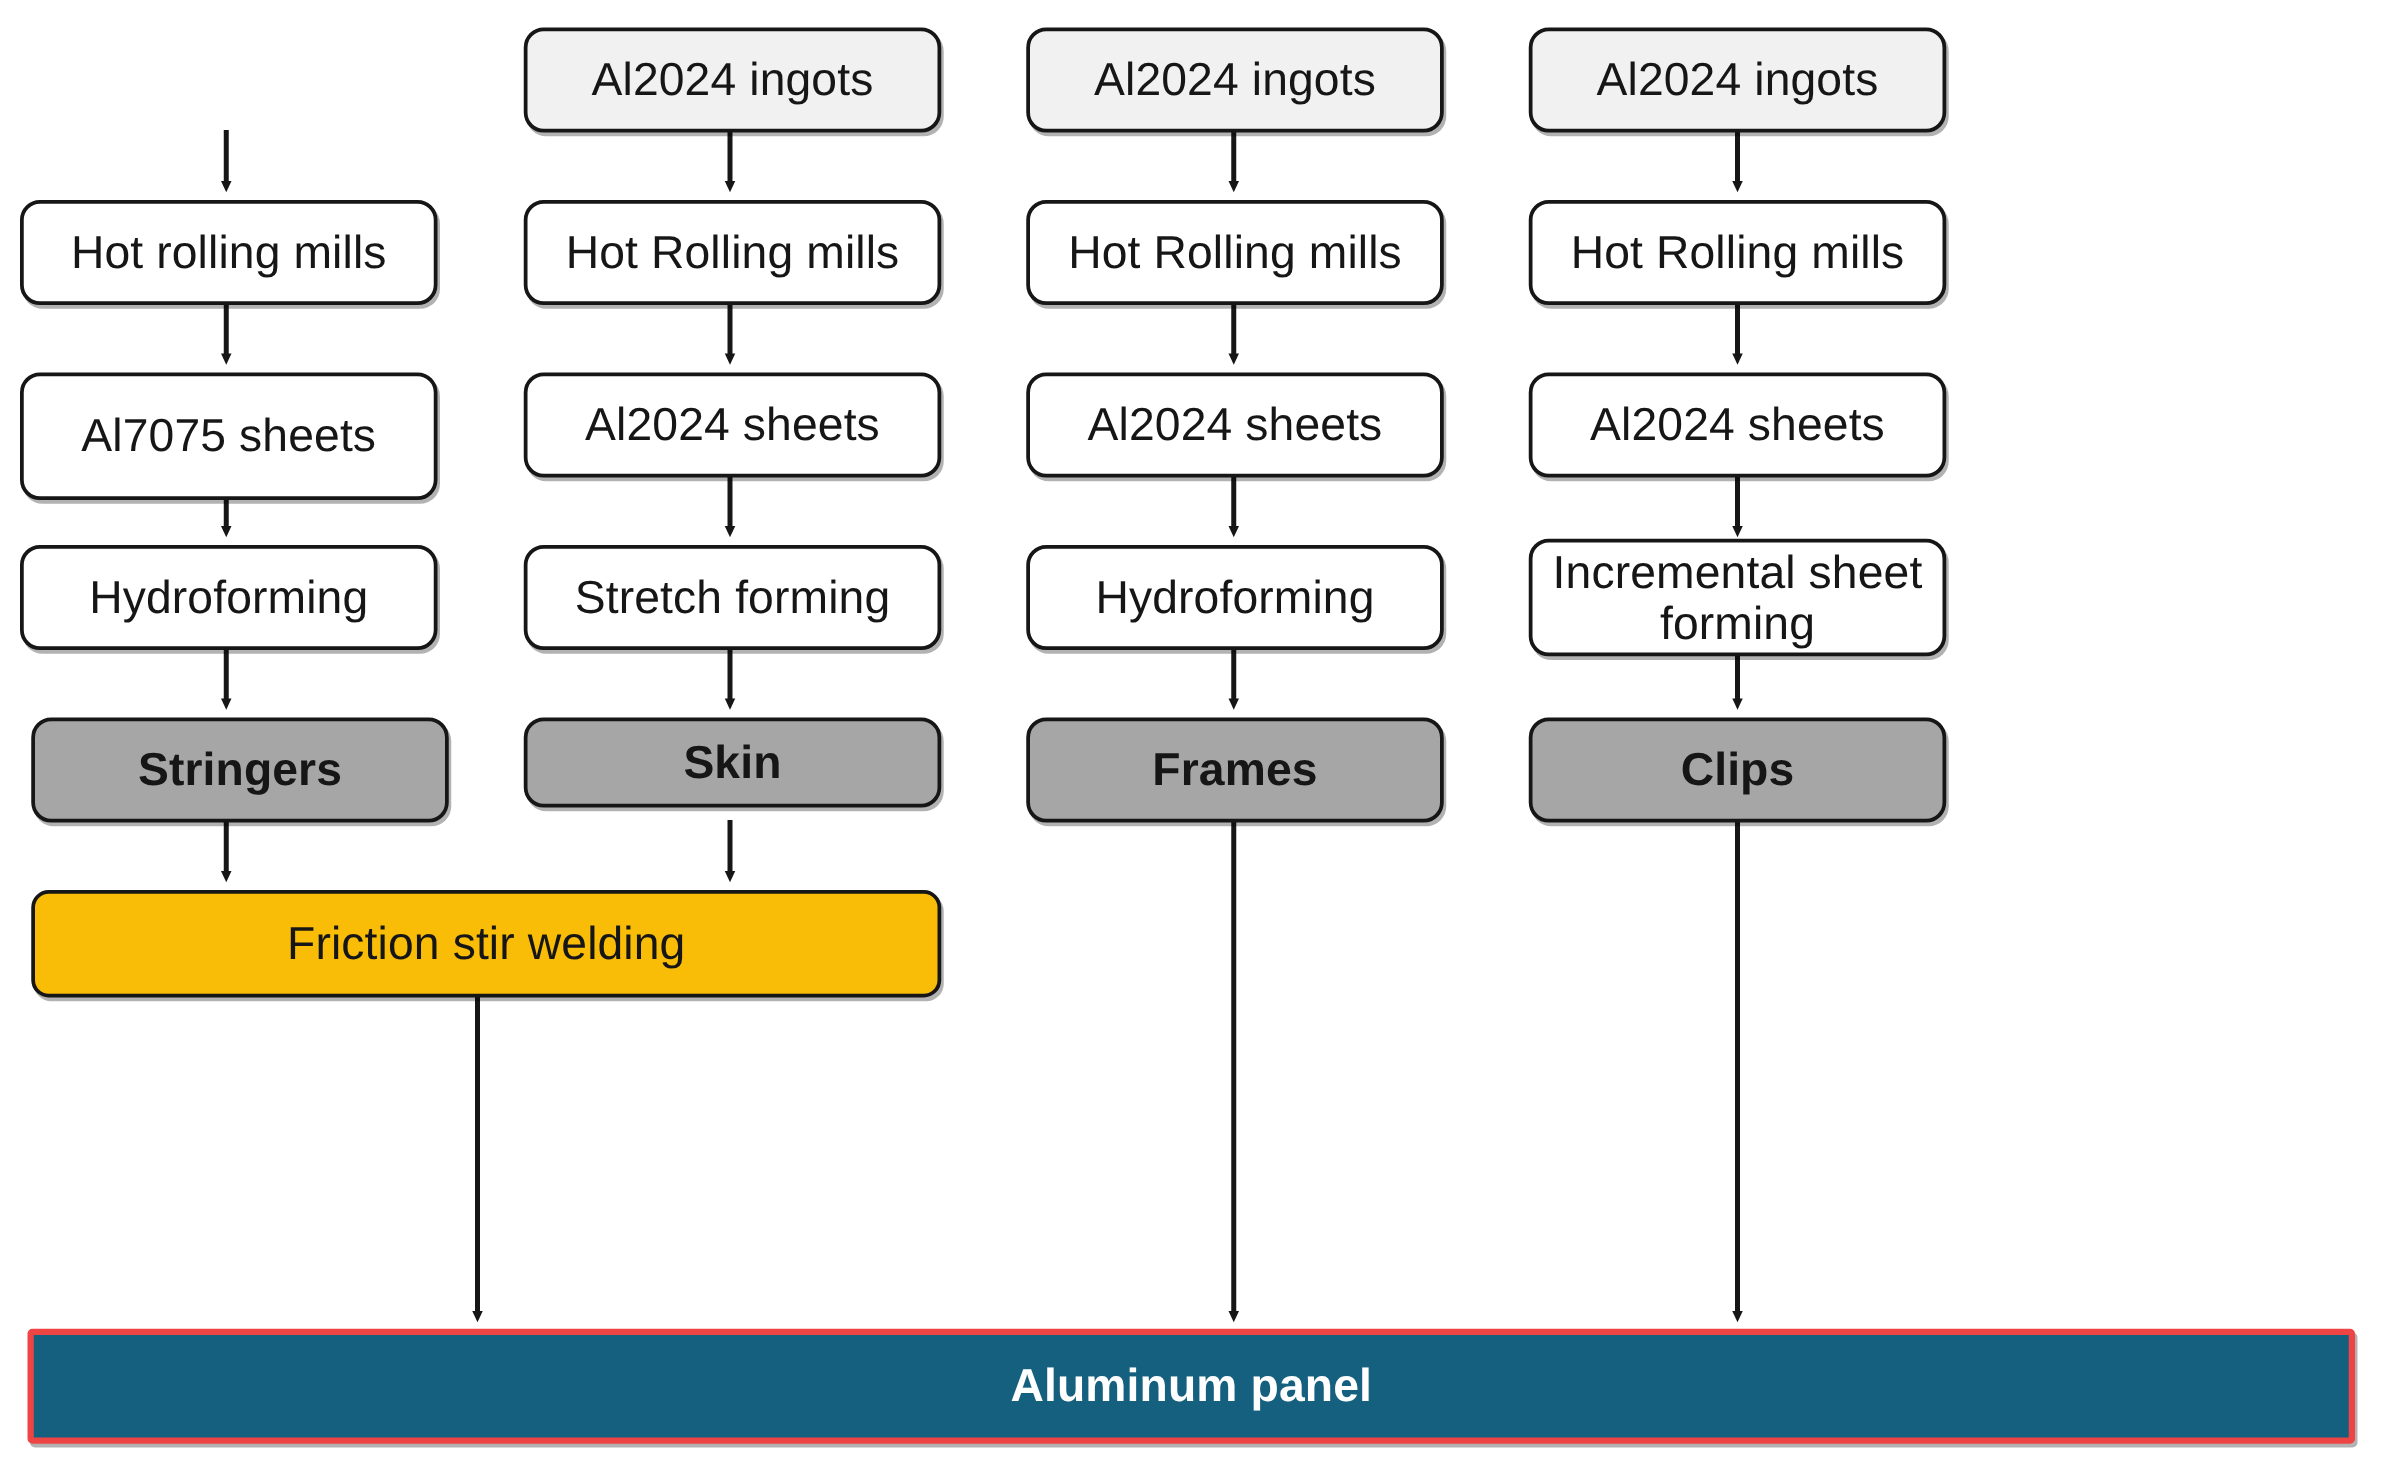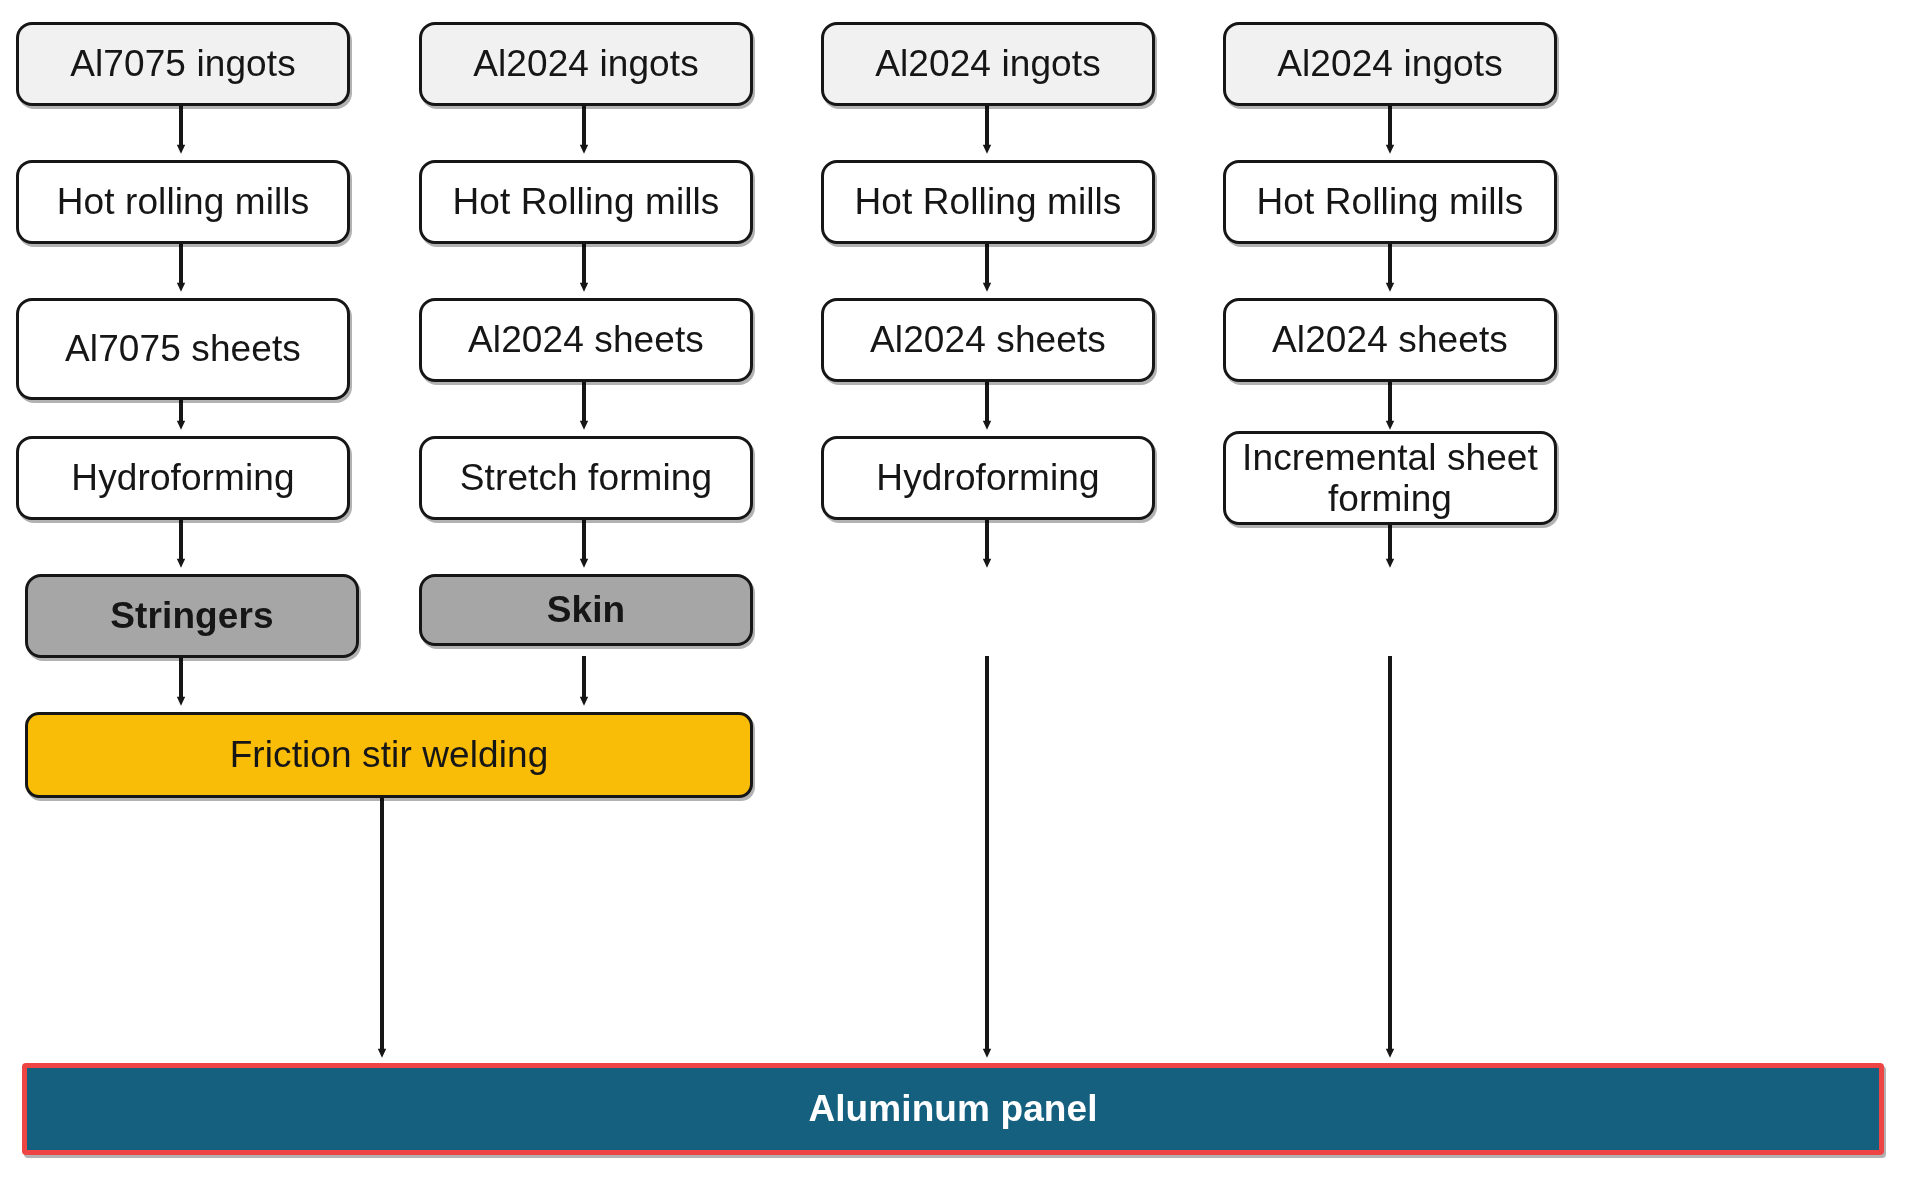--- a/index.html
+++ b/index.html
@@ -101,23 +101,20 @@
       <line x1="1390" y1="104" x2="1390" y2="149"></line>
       <line x1="1390" y1="242" x2="1390" y2="287"></line>
       <line x1="1390" y1="380" x2="1390" y2="425"></line>
       <line x1="1390" y1="523" x2="1390" y2="563"></line>
       <line x1="1390" y1="656" x2="1390" y2="1053"></line>
 
       <line x1="382" y1="796" x2="382" y2="1053"></line>
     </g>
   </svg>
 
-  <div class="node ingot" style="left:16px;  top:22px;  width:334px; height:84px;">
-    <span class="label">Al7075 ingots</span>
-  </div>
   <div class="node process" style="left:16px;  top:160px; width:334px; height:84px;">
     <span class="label">Hot rolling mills</span>
   </div>
   <div class="node process" style="left:16px;  top:298px; width:334px; height:102px;">
     <span class="label">Al7075 sheets</span>
   </div>
   <div class="node process" style="left:16px;  top:436px; width:334px; height:84px;">
     <span class="label">Hydroforming</span>
   </div>
   <div class="node part" style="left:25px;  top:574px; width:334px; height:84px;">
@@ -145,33 +142,39 @@
   </div>
   <div class="node process" style="left:821px; top:160px; width:334px; height:84px;">
     <span class="label">Hot Rolling mills</span>
   </div>
   <div class="node process" style="left:821px; top:298px; width:334px; height:84px;">
     <span class="label">Al2024 sheets</span>
   </div>
   <div class="node process" style="left:821px; top:436px; width:334px; height:84px;">
     <span class="label">Hydroforming</span>
   </div>
+  <div class="node part" style="left:821px; top:574px; width:334px; height:84px;">
+    <span class="label">Frames</span>
+  </div>
 
   <div class="node ingot" style="left:1223px; top:22px;  width:334px; height:84px;">
     <span class="label">Al2024 ingots</span>
   </div>
   <div class="node process" style="left:1223px; top:160px; width:334px; height:84px;">
     <span class="label">Hot Rolling mills</span>
   </div>
   <div class="node process" style="left:1223px; top:298px; width:334px; height:84px;">
     <span class="label">Al2024 sheets</span>
   </div>
   <div class="node process" style="left:1223px; top:431px; width:334px; height:94px;">
     <span class="label">Incremental sheet forming</span>
   </div>
+  <div class="node part" style="left:1223px; top:574px; width:334px; height:84px;">
+    <span class="label">Clips</span>
+  </div>
 
   <div class="node join" style="left:25px; top:712px; width:728px; height:86px;">
     <span class="label">Friction stir welding</span>
   </div>
 
   <div class="node final" style="left:22px; top:1063px; width:1862px; height:92px;">
     <span class="label">Aluminum panel</span>
   </div>
 
 </div>

